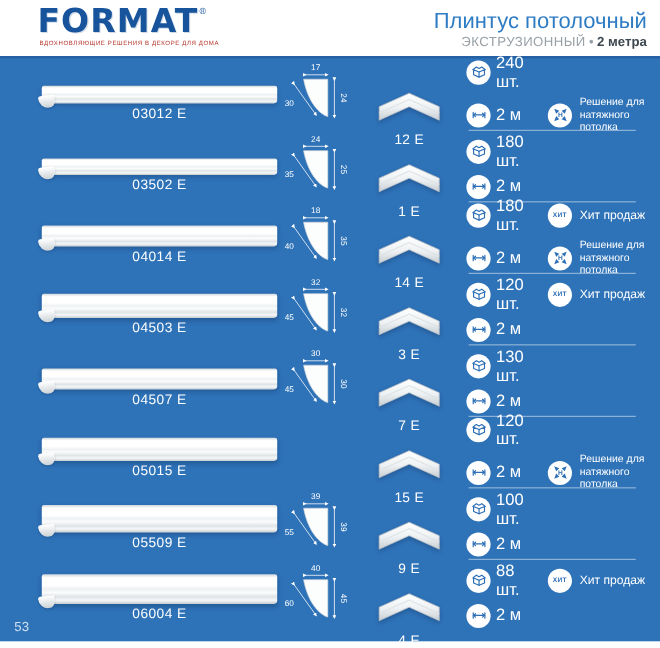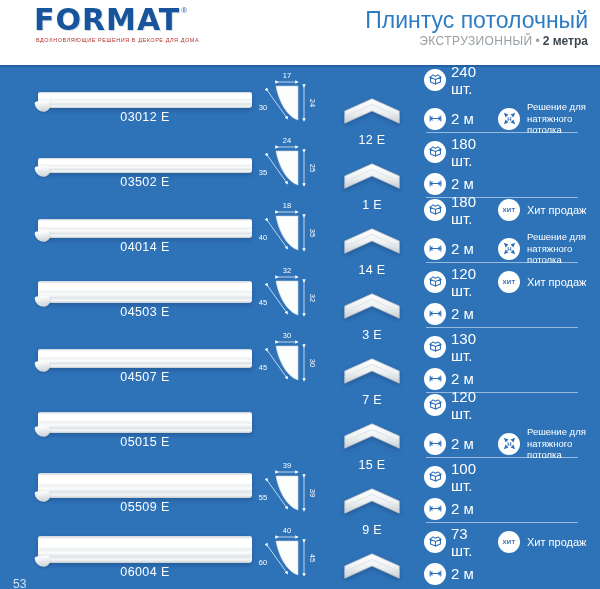--- a/index.html
+++ b/index.html
@@ -1,26 +1,26 @@
 <!DOCTYPE html>
 <html><head>
 <meta charset="utf-8">
 <style>
   * { margin:0; padding:0; box-sizing:border-box; }
   html,body { width:600px; height:589px; overflow:hidden; font-family:"Liberation Sans", sans-serif; background:#fff; }
 
   
-  .header { height:65px; background:#ffffff; display:flex; justify-content:space-between; align-items:flex-start; padding:5px 12px 0 34px; }
+  .header { height:51px; background:#ffffff; display:flex; justify-content:space-between; align-items:flex-start; padding:5px 12px 0 34px; }
   .logo-block { display:flex; flex-direction:column; }
   .logo-line { display:flex; align-items:flex-start; }
   .logo-text { font-family:"DejaVu Sans", sans-serif; font-size:30px; font-weight:bold; color:#17549c; letter-spacing:1px; line-height:1; text-shadow:1px 1px 0 rgba(120,150,185,.35); }
   .logo-reg { font-size:8px; color:#17549c; margin-left:1px; margin-top:1px; }
   .logo-tagline { font-size:5.5px; color:#b5342a; letter-spacing:.55px; margin-top:2px; margin-left:2px; white-space:nowrap; }
   .title-block { text-align:right; padding-top:3px; }
-  .page-title { font-size:23px; color:#2e7cc4; line-height:1.1; }
+  .page-title { font-size:20px; color:#2e7cc4; line-height:1.1; }
   .page-subtitle { font-size:12px; margin-top:1px; }
   .subtitle-type { color:#98a0a6; letter-spacing:.4px; }
   .subtitle-dot { color:#98a0a6; margin:0 3px; }
   .subtitle-len { color:#3d4750; font-weight:bold; }
 
   
   .body { position:relative; height:532px; background:#2e72b8; border-top:2px solid #235fa3; }
   .rows { position:absolute; inset:0; }
   .row { position:relative; height:65px; }
 
@@ -581,21 +581,21 @@
 
     <div class="info">
       <div class="info-line">
         <span class="circle-icon">
           <svg viewBox="0 0 24 24" fill="none" stroke="#2d6fb7" stroke-width="1.5" stroke-linejoin="round" stroke-linecap="round">
             <path d="M4,9 L8.5,5.5 L12,7.5 L15.5,5.5 L20,9"></path>
             <path d="M5,9 L12,12 L19,9 L19,15.5 L12,18.5 L5,15.5 Z"></path>
             <path d="M12,12 L12,18.5"></path>
           </svg>
         </span>
-        <span class="qty">73 шт.</span>
+        <span class="qty">88 шт.</span>
         <span class="hit-badge hit-el">
               <span>ХИТ</span>
             </span>
         <span class="hit-text hit-el">Хит продаж</span>
       </div>
       <div class="info-line">
         <span class="circle-icon">
           <svg viewBox="0 0 24 24" fill="none" stroke="#2d6fb7" stroke-width="1.5" stroke-linecap="round">
             <path d="M4.5,8.5 V15.5 M19.5,8.5 V15.5 M4.5,12 H19.5"></path>
             <path d="M7.5,9.8 L5,12 L7.5,14.2 M16.5,9.8 L19,12 L16.5,14.2"></path>

